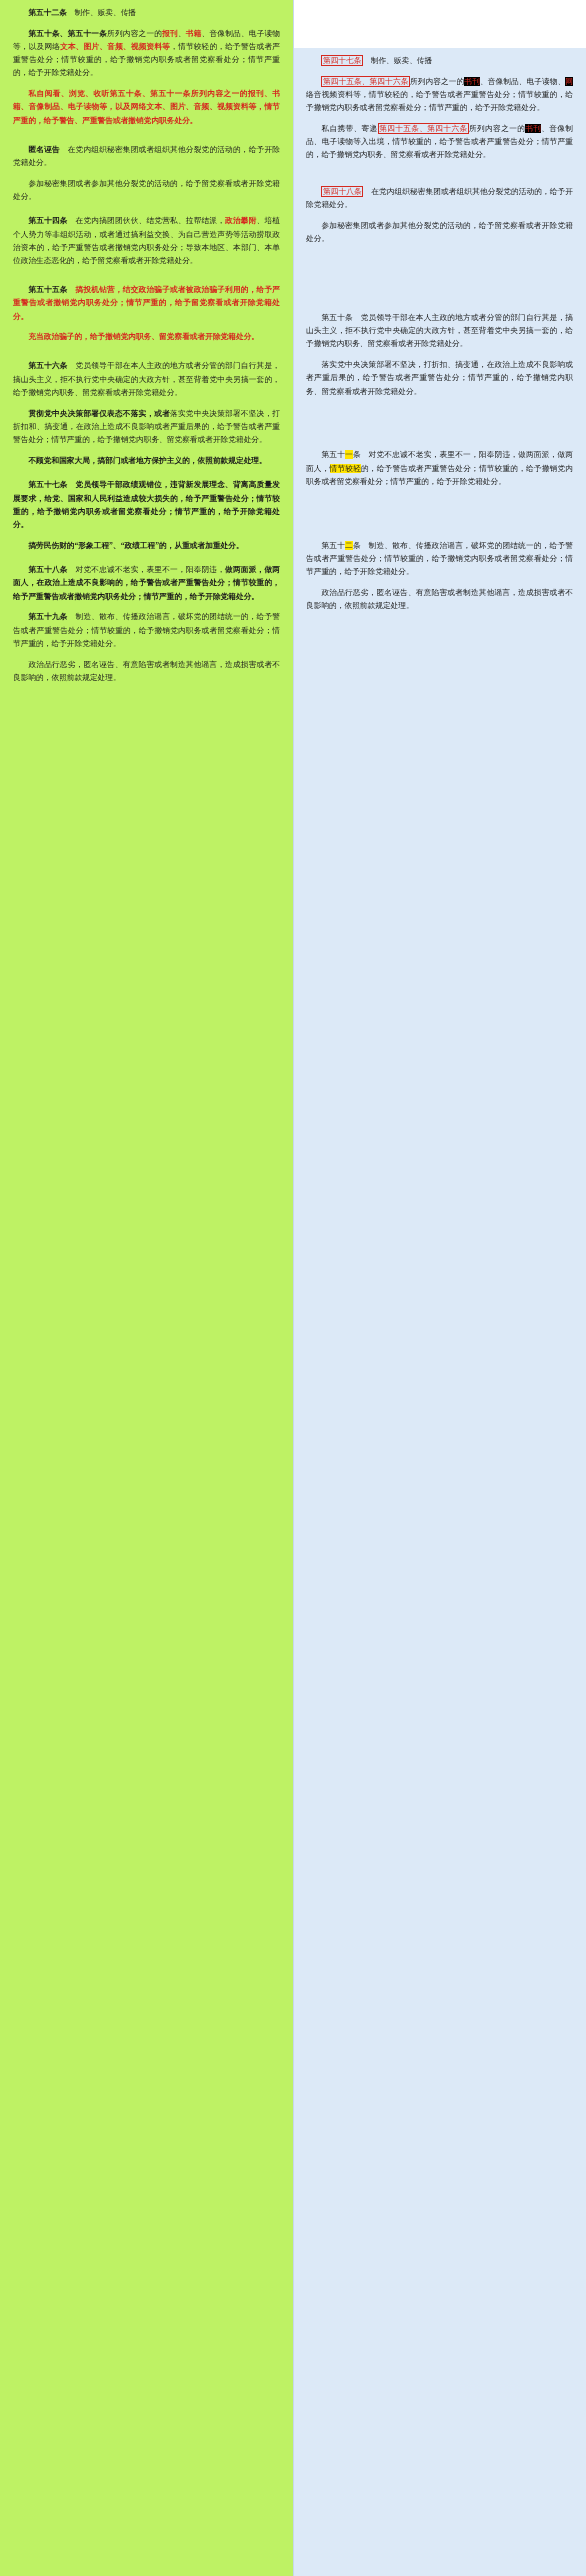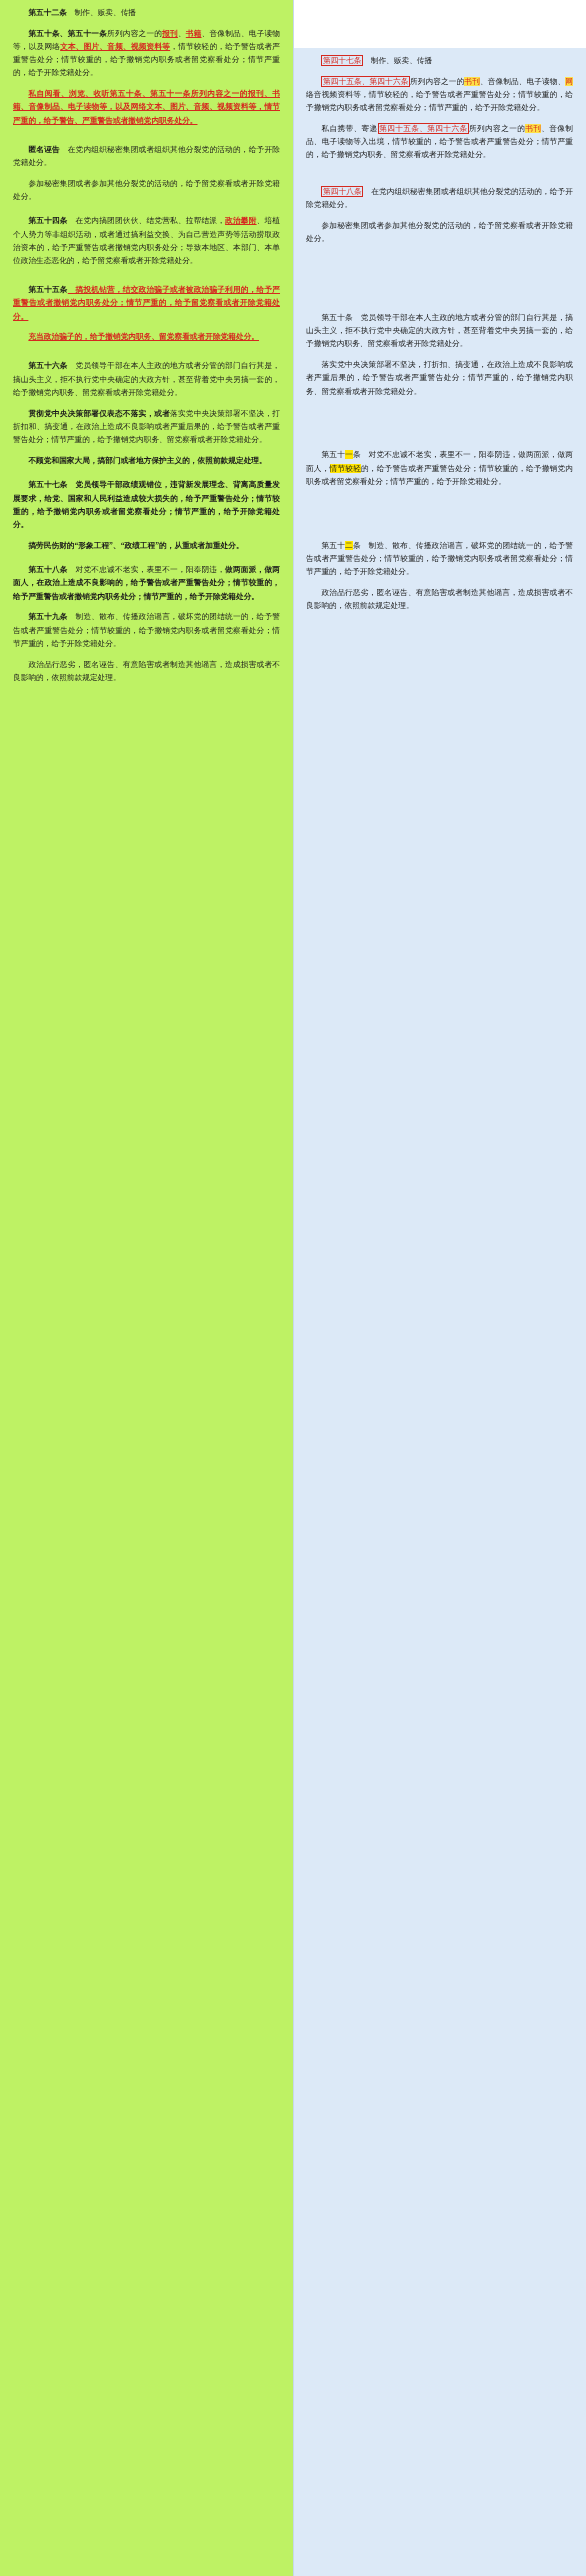--- a/index.html
+++ b/index.html
@@ -44,23 +44,23 @@
     text-align: justify;
     text-justify: inter-ideograph;
     margin: 0 0 7.6px 0;
     color: #1a1a1a;
     text-indent: 2em;
     word-break: break-all;
   }
   
   .t-plain { }
   .t-bold { font-weight: bold; color: #1a1a1a; }
-  .t-redbold { color: #d5291f; font-weight: bold; text-decoration: underline; }
+  .t-redbold { color: #d5291f; font-weight: bold; }
   .t-hl { background: #ffe400; color: #1a1a1a; }
-  .t-redhl { background: #fde047; color: #d5291f; }
+  .t-redhl { background: #000000; color: #d5291f; }
   .t-redbox {
     color: #d5291f;
     border: 0.6px solid #d5291f;
     padding: 0 0.6px;
   }
   .spacer-xs { height: 3.5px; }
   .spacer-s { height: 8.2px; }
   .spacer-m { height: 15.2px; }
   .spacer-xl { height: 43px; }
 </style>

